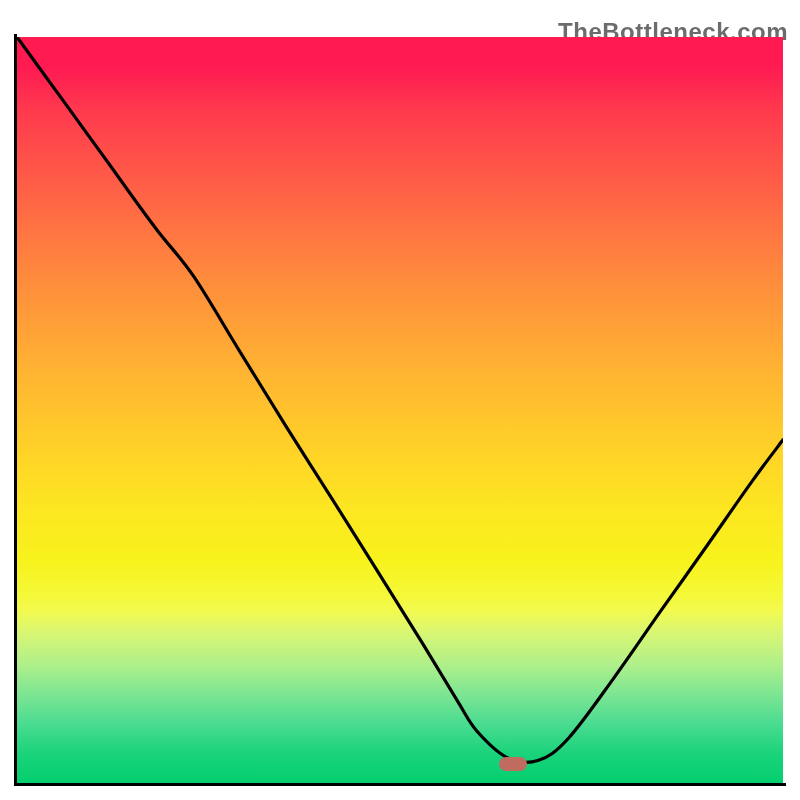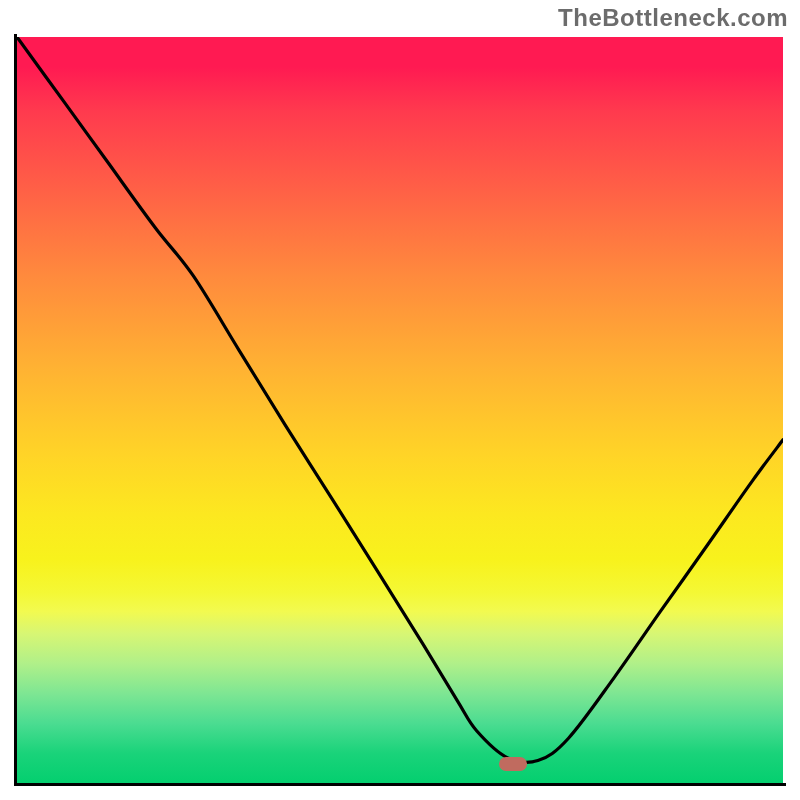--- a/index.html
+++ b/index.html
@@ -10,21 +10,21 @@
     background: #ffffff;
     overflow: hidden;
   }
   .wrap {
     position: relative;
     width: 800px;
     height: 800px;
   }
   .watermark {
     position: absolute;
-    top: 4px;
+    top: 18px;
     right: 12px;
     font-family: Arial, Helvetica, sans-serif;
     font-size: 24px;
     font-weight: 600;
     color: #6c6c6c;
     letter-spacing: 0.5px;
     user-select: none;
   }
   .plot {
     position: absolute;

